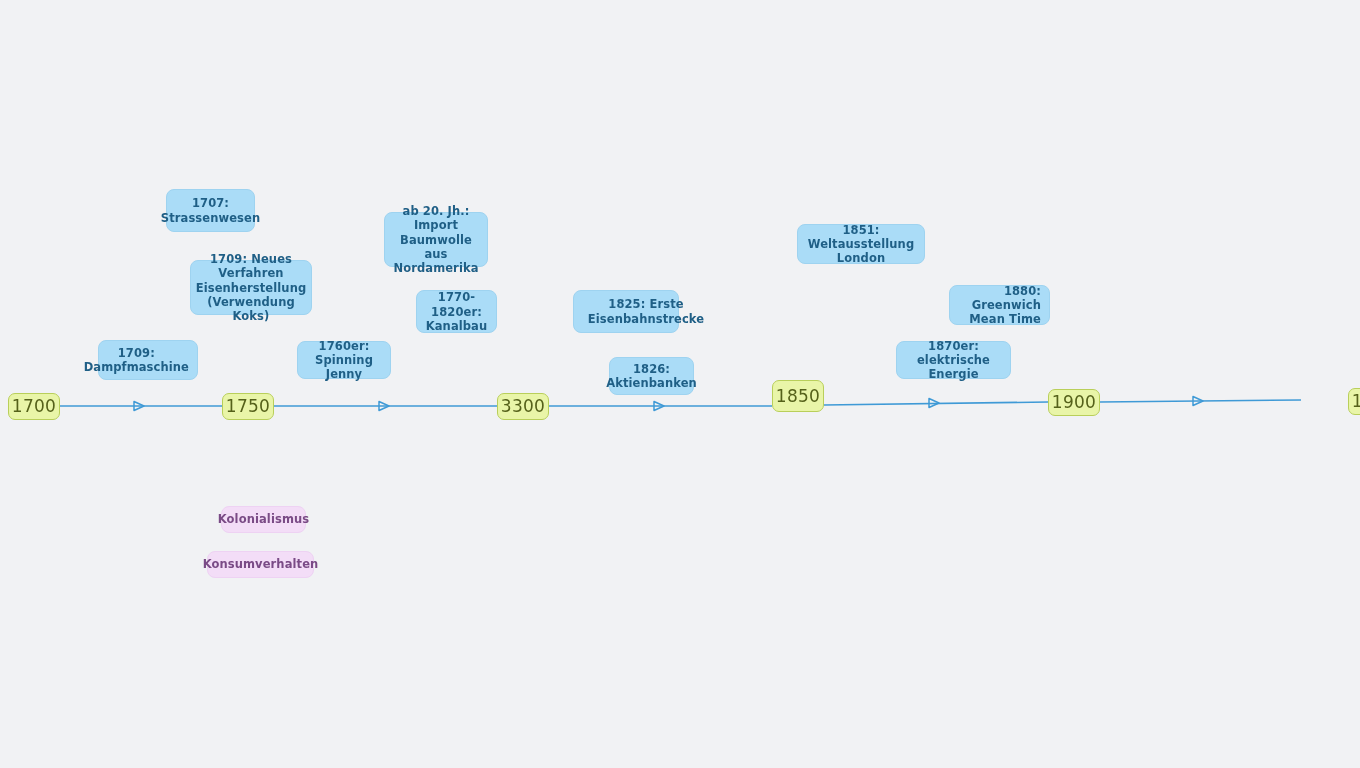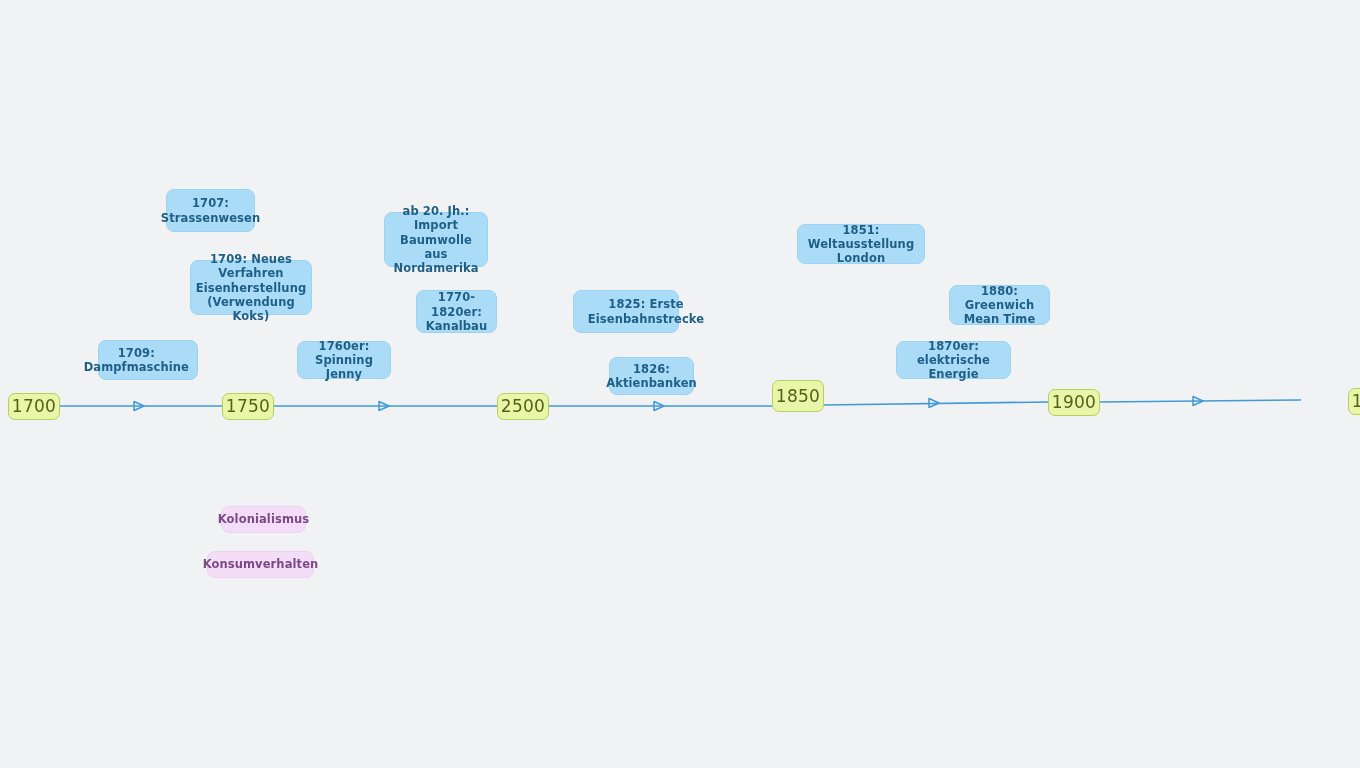--- a/index.html
+++ b/index.html
@@ -89,21 +89,21 @@
       <polygon points="379,401.5 389,406 379,410.5" fill="none" stroke="#3f9ad6" stroke-width="1.5" stroke-linejoin="round"></polygon>
       <line x1="549" y1="406" x2="772" y2="406" stroke="#3f9ad6" stroke-width="1.6"></line>
       <polygon points="654,401.5 664,406 654,410.5" fill="none" stroke="#3f9ad6" stroke-width="1.5" stroke-linejoin="round"></polygon>
       <line x1="824" y1="405" x2="1048" y2="402" stroke="#3f9ad6" stroke-width="1.6"></line>
       <polygon points="929,398.5 939,403 929,407.5" fill="none" stroke="#3f9ad6" stroke-width="1.5" stroke-linejoin="round"></polygon>
       <line x1="1100" y1="402" x2="1301" y2="400" stroke="#3f9ad6" stroke-width="1.6"></line>
       <polygon points="1193,396.5 1203,401 1193,405.5" fill="none" stroke="#3f9ad6" stroke-width="1.5" stroke-linejoin="round"></polygon>
     </svg>
 <div class="node year" style="left: 8px; top: 393px; width: 52px; height: 27px;"><span>1700</span></div>
     <div class="node year" style="left: 222px; top: 393px; width: 52px; height: 27px;"><span>1750</span></div>
-    <div class="node year" style="left: 497px; top: 393px; width: 52px; height: 27px;"><span>2500</span></div>
+    <div class="node year" style="left: 497px; top: 393px; width: 52px; height: 27px;"><span>3300</span></div>
     <div class="node year" style="left: 772px; top: 380px; width: 52px; height: 32px;"><span>1850</span></div>
     <div class="node year" style="left: 1048px; top: 389px; width: 52px; height: 27px;"><span>1900</span></div>
     <div class="node year" style="left: 1348px; top: 388px; width: 52px; height: 27px;"><span>1950</span></div>
     <div class="node event" style="left: 166px; top: 189px; width: 89px; height: 43px;"><span>1707:
 Strassenwesen</span></div>
     <div class="node event" style="left: 190px; top: 260px; width: 122px; height: 55px;"><span>1709: Neues Verfahren
 Eisenherstellung
 (Verwendung Koks)</span></div>
     <div class="node event" style="left: 98px; top: 340px; width: 100px; height: 40px; justify-content: flex-end;"><span>1709:
 Dampfmaschine</span></div>
@@ -113,19 +113,19 @@
     <div class="node event" style="left: 416px; top: 290px; width: 81px; height: 43px;"><span>1770-1820er:
 Kanalbau</span></div>
     <div class="node event" style="left: 297px; top: 341px; width: 94px; height: 38px;"><span>1760er:
 Spinning Jenny</span></div>
     <div class="node event" style="left: 573px; top: 290px; width: 106px; height: 43px; padding-left: 48px;"><span>1825: Erste
 Eisenbahnstrecke</span></div>
     <div class="node event" style="left: 609px; top: 357px; width: 85px; height: 38px;"><span>1826:
 Aktienbanken</span></div>
     <div class="node event" style="left: 797px; top: 224px; width: 128px; height: 40px;"><span>1851: Weltausstellung
 London</span></div>
-    <div class="node event" style="left: 949px; top: 285px; width: 101px; height: 40px;"><span>1880: Greenwich
+    <div class="node event" style="left: 949px; top: 285px; width: 101px; height: 40px; text-align: right;"><span>1880: Greenwich
 Mean Time</span></div>
     <div class="node event" style="left: 896px; top: 341px; width: 115px; height: 38px;"><span>1870er: elektrische
 Energie</span></div>
     <div class="node theme" style="left: 221px; top: 506px; width: 85px; height: 27px;"><span>Kolonialismus</span></div>
     <div class="node theme" style="left: 207px; top: 551px; width: 107px; height: 27px;"><span>Konsumverhalten</span></div>
   </div>
 
 </body></html>

